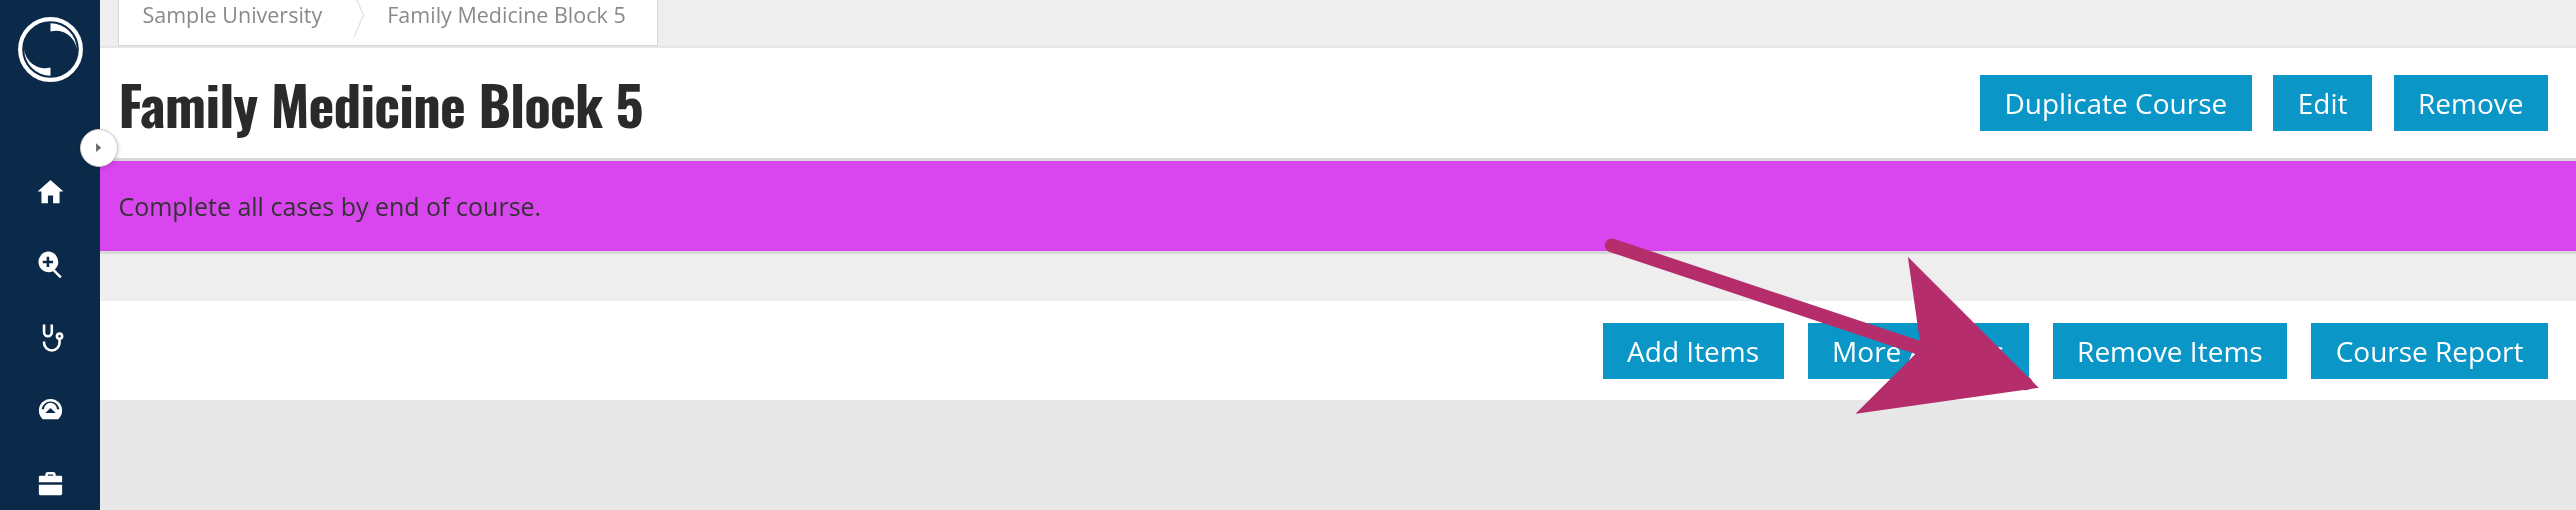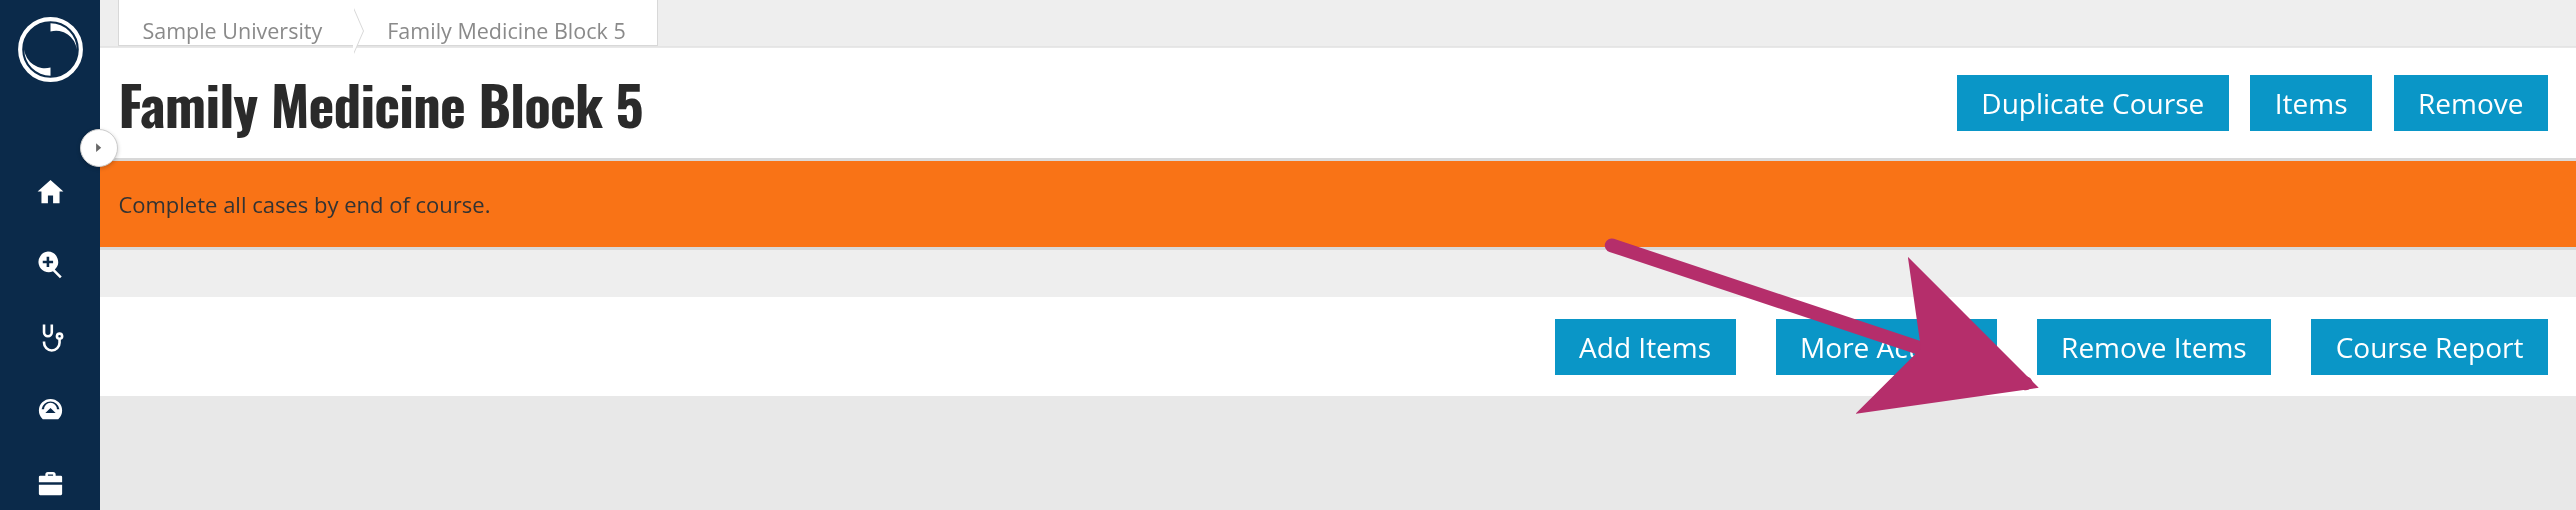--- a/index.html
+++ b/index.html
@@ -80,21 +80,21 @@
   
   .breadcrumb-bar {
     background: #eeeeee;
     border-bottom: 0.8px solid #e4e4e4;
     padding: 0 0 0 18.4px;
     display: flex;
     align-items: center;
   }
   .breadcrumb {
     display: flex;
-    align-items: flex-end;
+    align-items: flex-start;
     background: #fff;
     border: 0.8px solid #d8d8d8;
     border-top: none;
     height: 46px;
   }
   .crumb {
     display: flex;
     align-items: center;
     padding: 0 31px 0 23px;
     font-size: 21.5px;
@@ -154,40 +154,40 @@
     font-weight: 400;
     padding: 9.2px 24.5px;
     border: none;
     cursor: pointer;
     font-family: inherit;
     white-space: nowrap;
   }
 
   
   .desc-row {
-    background: #f97316;
+    background: #d946ef;
     border-bottom: 3.1px solid #d8d8d8;
     padding: 28px 18.4px;
-    font-size: 22px;
+    font-size: 25px;
     color: #333;
   }
 
   
   .spacer-row {
     background: #eeeeee;
     height: 46px;
   }
   .action-row {
     background: #ffffff;
     padding: 21.5px 28px;
     display: flex;
     justify-content: flex-end;
     border-top: 0.8px solid #eee;
   }
-  .action-row .btn-row { gap: 40px; }
+  .action-row .btn-row { gap: 24px; }
 
   
   .annotation-arrow {
     position: absolute;
     pointer-events: none;
     z-index: 20;
   }
 </style>
 </head>
 <body>
@@ -247,21 +247,21 @@
         <div class="crumb">
           <span>Family Medicine Block 5</span>
         </div>
       </div>
     </div>
 
     <div class="header-row">
       <h1 class="page-title">Family Medicine Block 5</h1>
       <div class="btn-row">
         <button class="btn">Duplicate Course</button>
-        <button class="btn">Items</button>
+        <button class="btn">Edit</button>
         <button class="btn">Remove</button>
       </div>
     </div>
 
     <div class="desc-row">Complete all cases by end of course.</div>
 
     <div class="spacer-row"></div>
 
     <div class="action-row">
       <div class="btn-row">

